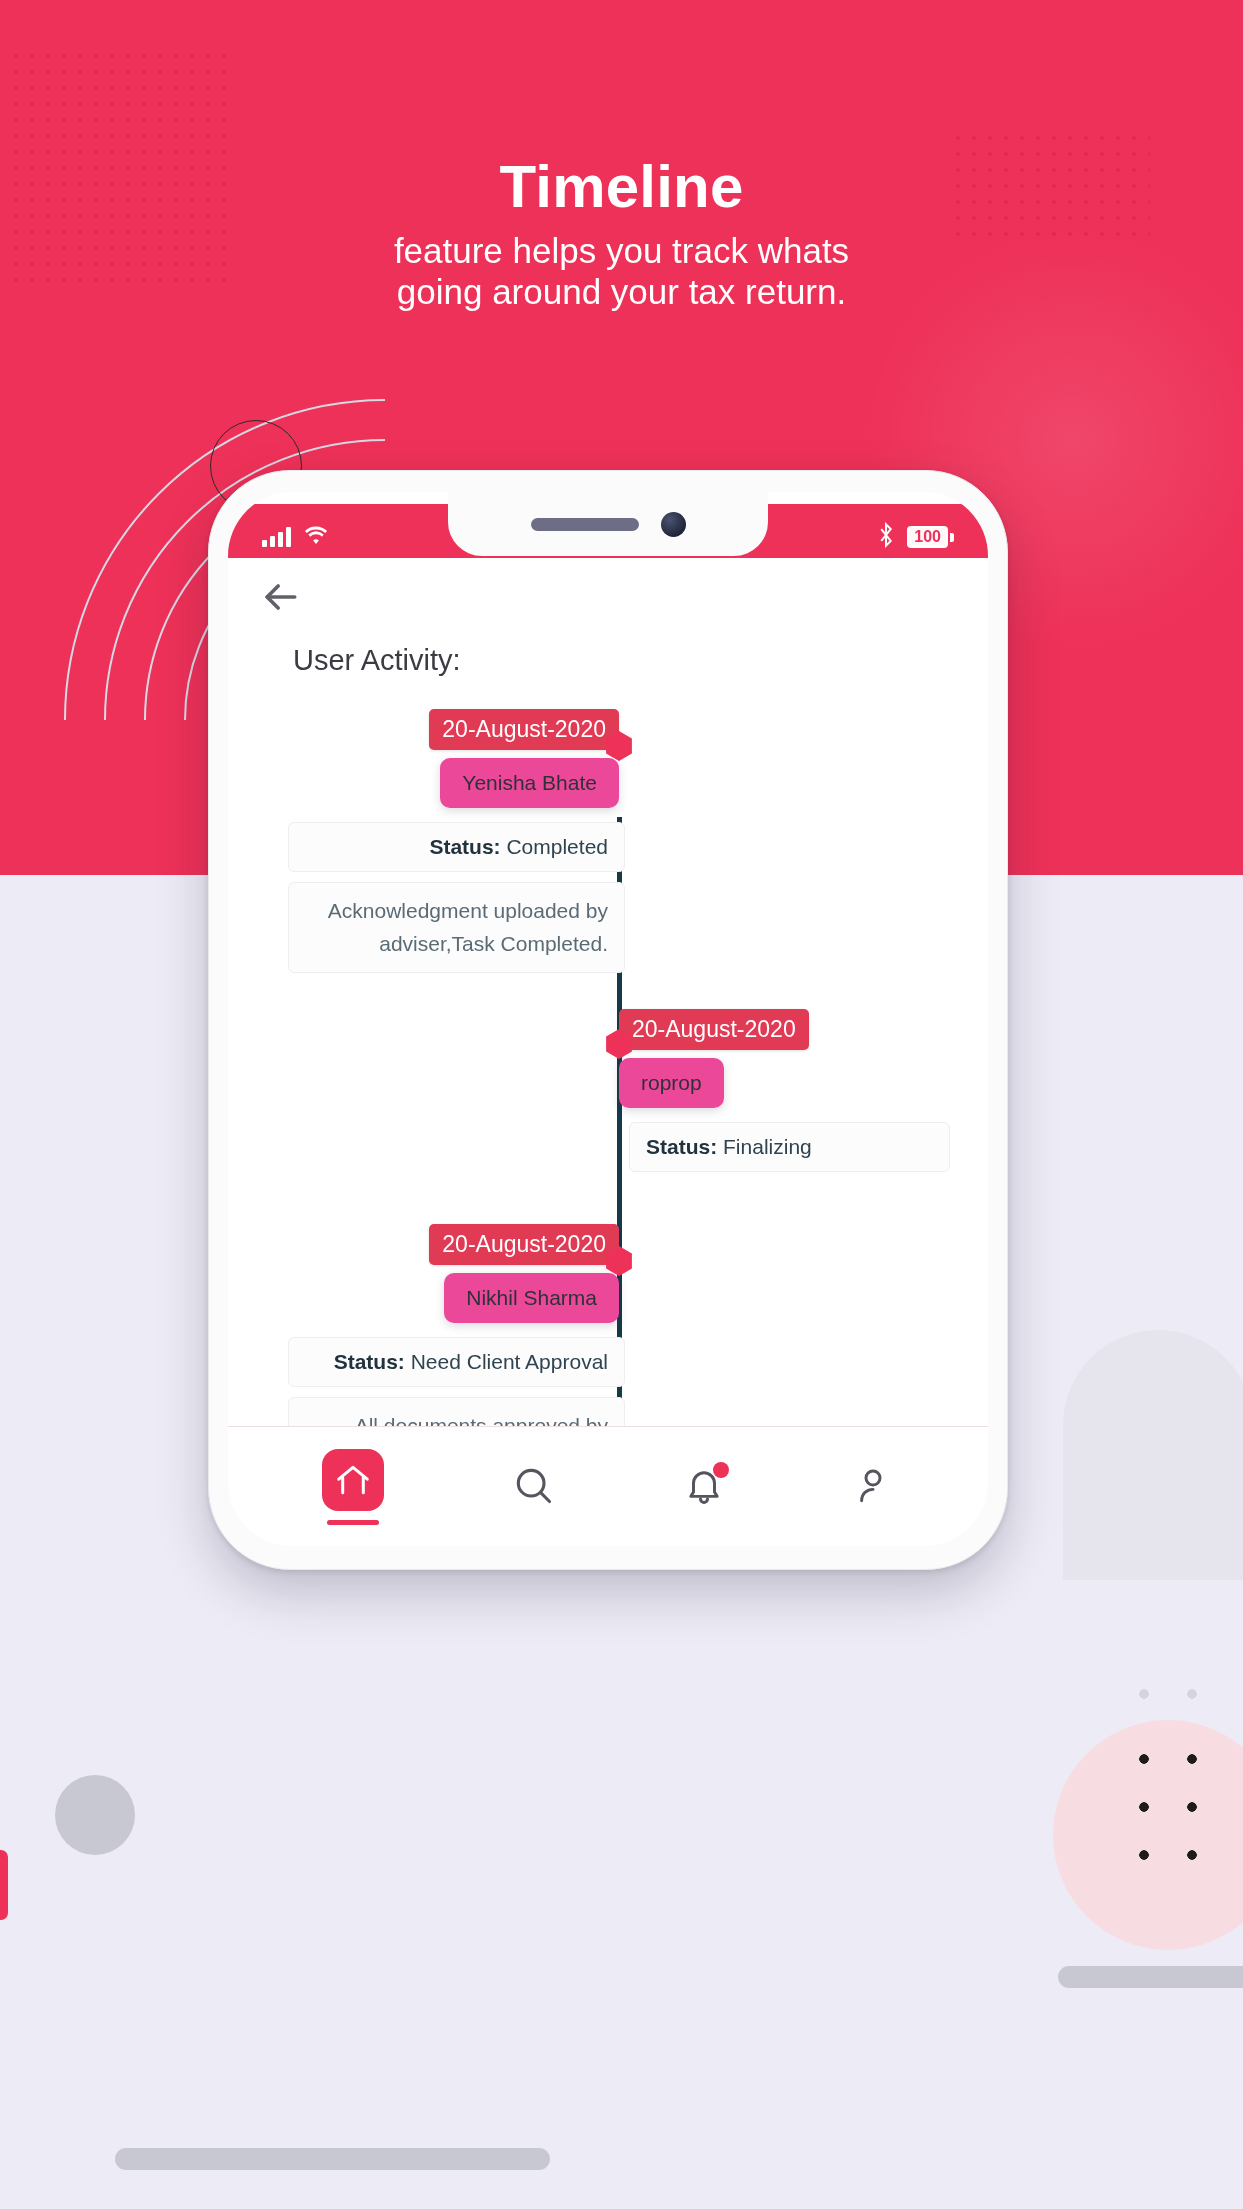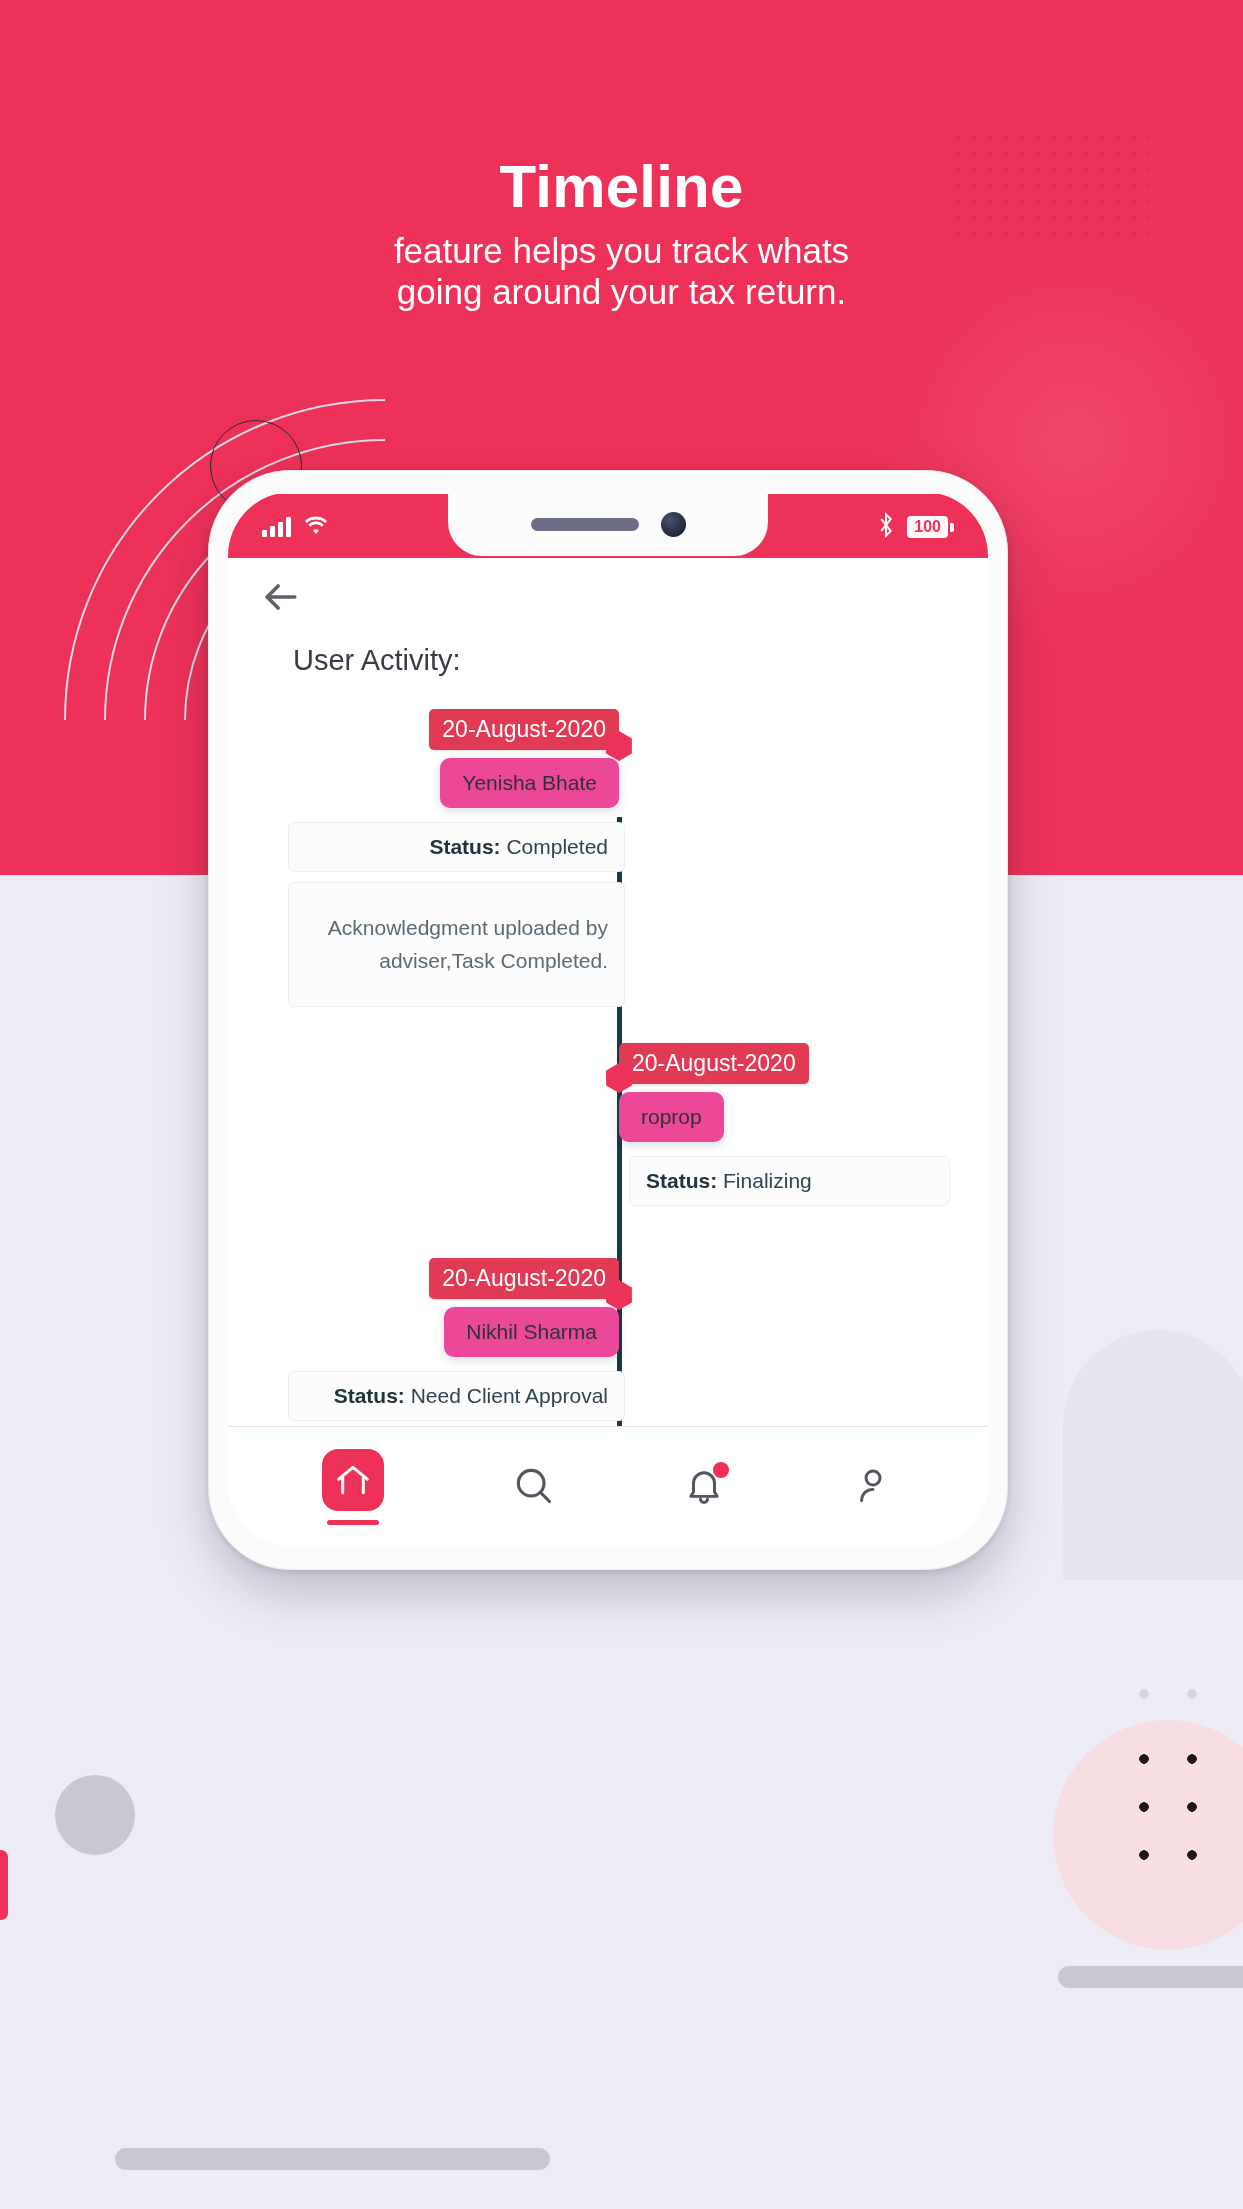--- a/index.html
+++ b/index.html
@@ -112,21 +112,21 @@
     box-shadow: 0 22px 52px rgba(30,20,50,.22), 0 2px 6px rgba(0,0,0,.12);
     border: 1px solid #e9e9ee;
   }
   .phone-screen {
     position: absolute; left: 20px; top: 22px; right: 20px; bottom: 24px;
     border-radius: 64px; overflow: hidden; background: #ffffff;
   }
 
   
   .statusbar {
-    position: absolute; left: 0; top: 2px; width: 100%; height: 66px;
+    position: absolute; left: 0; top: 12px; width: 100%; height: 66px;
     background: #ee3158; color: #fff;
     display: flex; align-items: center; justify-content: space-between;
     padding: 0 34px;
   }
   .sb-left, .sb-right { display: flex; align-items: center; gap: 12px; }
 
   .notch {
     position: absolute; left: 50%; top: 0; transform: translateX(-50%);
     width: 320px; height: 64px; background: #fbfbfc;
     border-radius: 0 0 34px 34px; z-index: 3;
@@ -198,21 +198,21 @@
     margin-top: 8px;
   }
   .status-card {
     background: #fcfcfd; border: 1px solid #eeeef2;
     font-size: 21px; color: #2f4450; padding: 12px 16px;
     border-radius: 6px; margin-top: 14px;
   }
   .status-card b { font-weight: 700; color: #21333d; }
   .desc-card {
     background: #fcfcfd; border: 1px solid #eeeef2;
-    font-size: 21px; color: #5a6b75; padding: 29px 16px;
+    font-size: 21px; color: #5a6b75; padding: 12px 16px;
     border-radius: 6px; margin-top: 10px; line-height: 1.55;
   }
 
   .item.left  .status-card, .item.left  .desc-card { margin-right: -6px; }
   .item.right .status-card, .item.right .desc-card { margin-left: 10px; }
 
   
   .bottomnav {
     position: absolute; left: 0; right: 0; bottom: 0; height: 120px;
     background: #fff; border-top: 1px solid #f0dde2;

